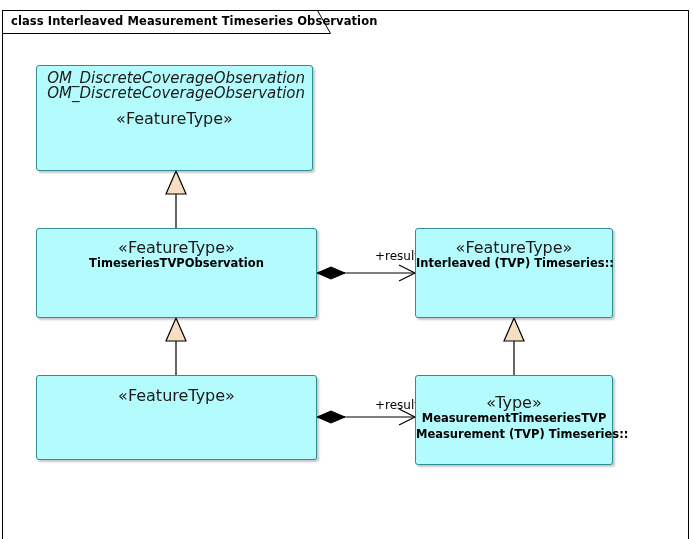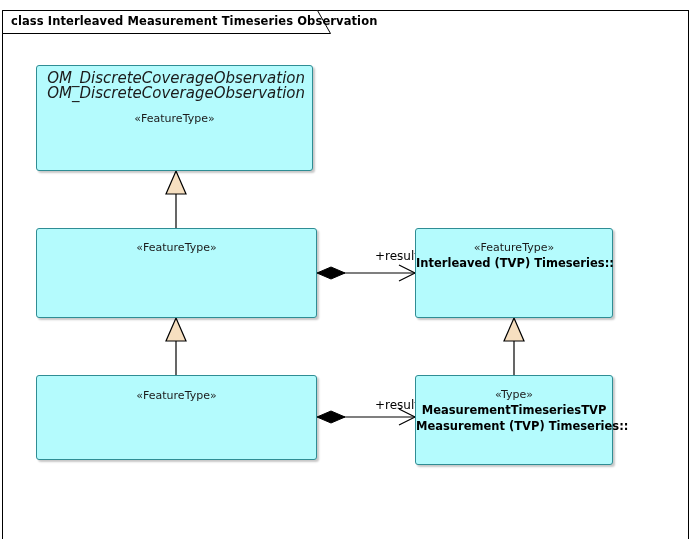--- a/index.html
+++ b/index.html
@@ -20,21 +20,21 @@
         letter-spacing:0.1px;}
 
   
   .cls{position:absolute;box-sizing:border-box;
        background:#b4fbfd;border:1px solid #2f8d94;border-radius:3px;
        box-shadow:2px 2px 2px rgba(0,0,0,0.22);
        display:flex;flex-direction:column;align-items:stretch;}
   .cls .inherit{font-style:italic;font-size:15px;color:#1b1b1b;
        text-align:right;padding-right:7px;line-height:15px;white-space:nowrap;}
   .cls .namearea{text-align:center;}
-  .cls .stereo{font-size:11px;color:#1b1b1b;line-height:15px;white-space:nowrap;}
+  .cls .stereo{font-size:16px;color:#1b1b1b;line-height:15px;white-space:nowrap;}
   .cls .nm{font-size:11.5px;font-weight:bold;color:#000;line-height:16px;white-space:nowrap;}
 
   
   .conn{position:absolute;left:0;top:0;width:693px;height:539px;
         pointer-events:none;overflow:visible;}
   .edge-label{position:absolute;font-size:12px;color:#000;white-space:nowrap;}
 </style>
 </head>
 <body>
 
@@ -86,37 +86,38 @@
     <div class="inherit" style="margin-top:5px;">OM_DiscreteCoverageObservation</div>
     <div class="inherit">OM_DiscreteCoverageObservation</div>
     <div class="namearea" style="margin-top:10px;">
       <div class="stereo">«FeatureType»</div>
     </div>
   </div>
 
   <div class="cls" style="left:36px;top:220px;width:281px;height:90px;">
     <div class="namearea" style="margin-top:11px;">
       <div class="stereo">«FeatureType»</div>
+      <div class="nm">TimeseriesTVPObservation</div>
     </div>
   </div>
 
   <div class="cls" style="left:415px;top:220px;width:198px;height:90px;">
     <div class="namearea" style="margin-top:11px;">
       <div class="stereo">«FeatureType»</div>
       <div class="nm">Interleaved (TVP) Timeseries::</div>
     </div>
   </div>
 
   <div class="cls" style="left:36px;top:367px;width:281px;height:85px;">
     <div class="namearea" style="margin-top:12px;">
       <div class="stereo">«FeatureType»</div>
     </div>
   </div>
 
   <div class="cls" style="left:415px;top:367px;width:198px;height:90px;">
-    <div class="namearea" style="margin-top:11px;">
+    <div class="namearea" style="margin-top:19px;">
       <div class="stereo">«Type»</div>
       <div class="nm">MeasurementTimeseriesTVP</div>
       <div class="nm">Measurement (TVP) Timeseries::</div>
     </div>
   </div>
 
 </div>
 
 </body></html>

